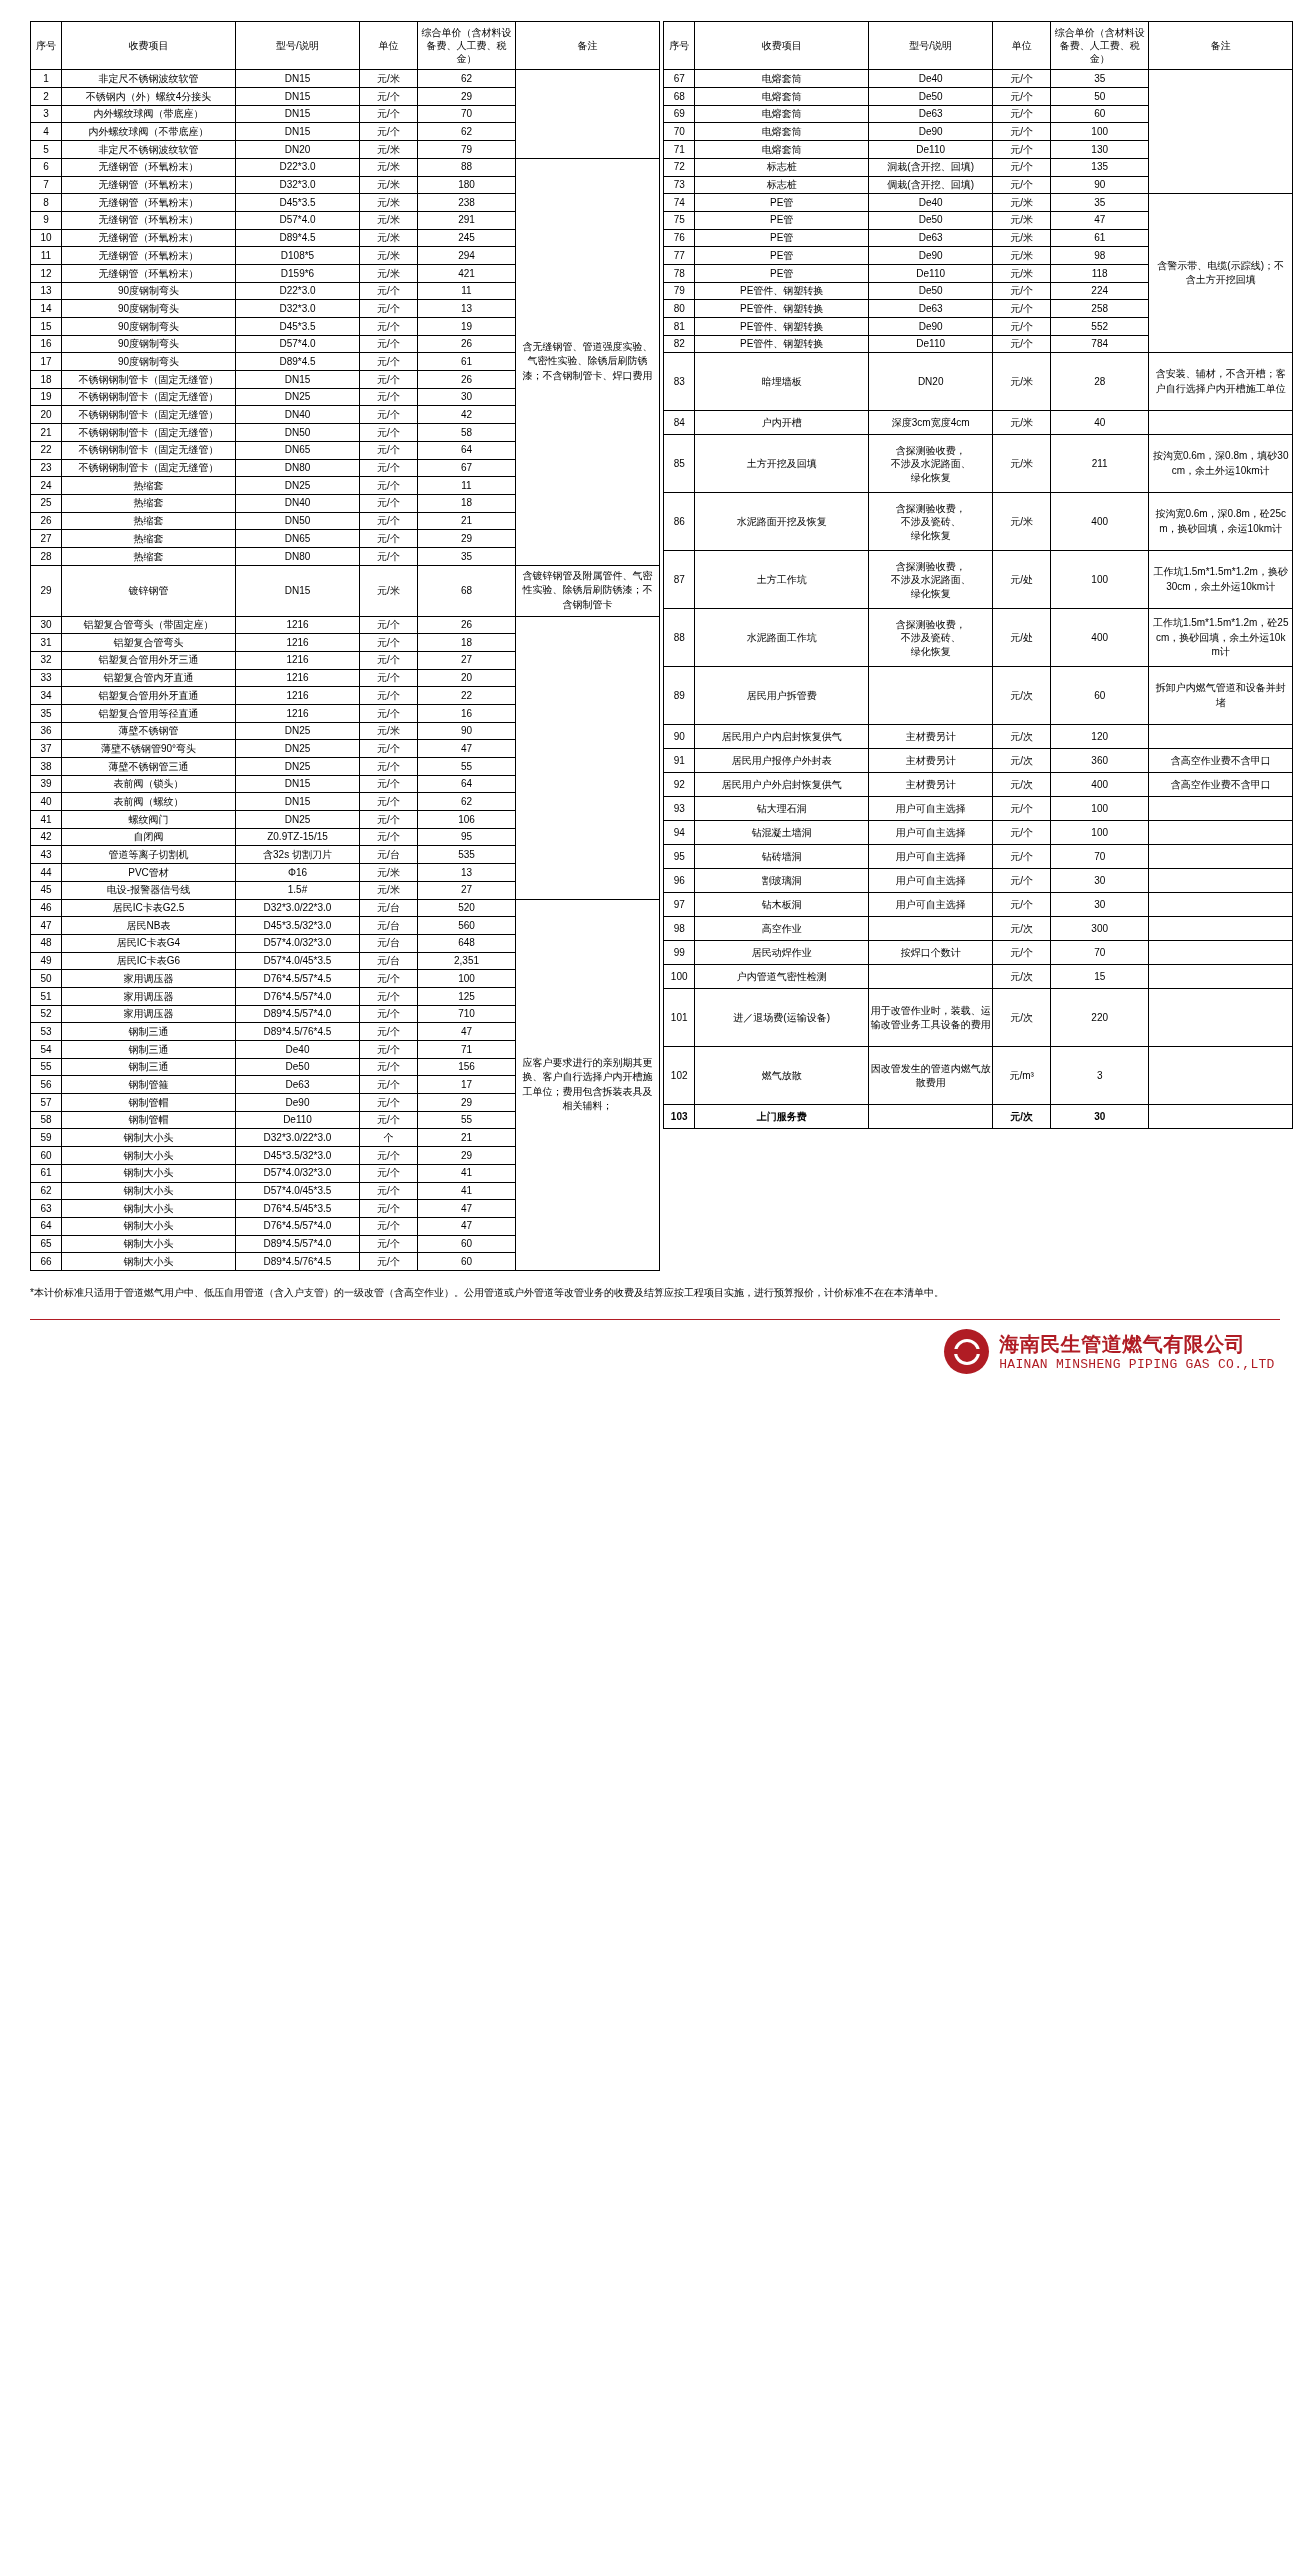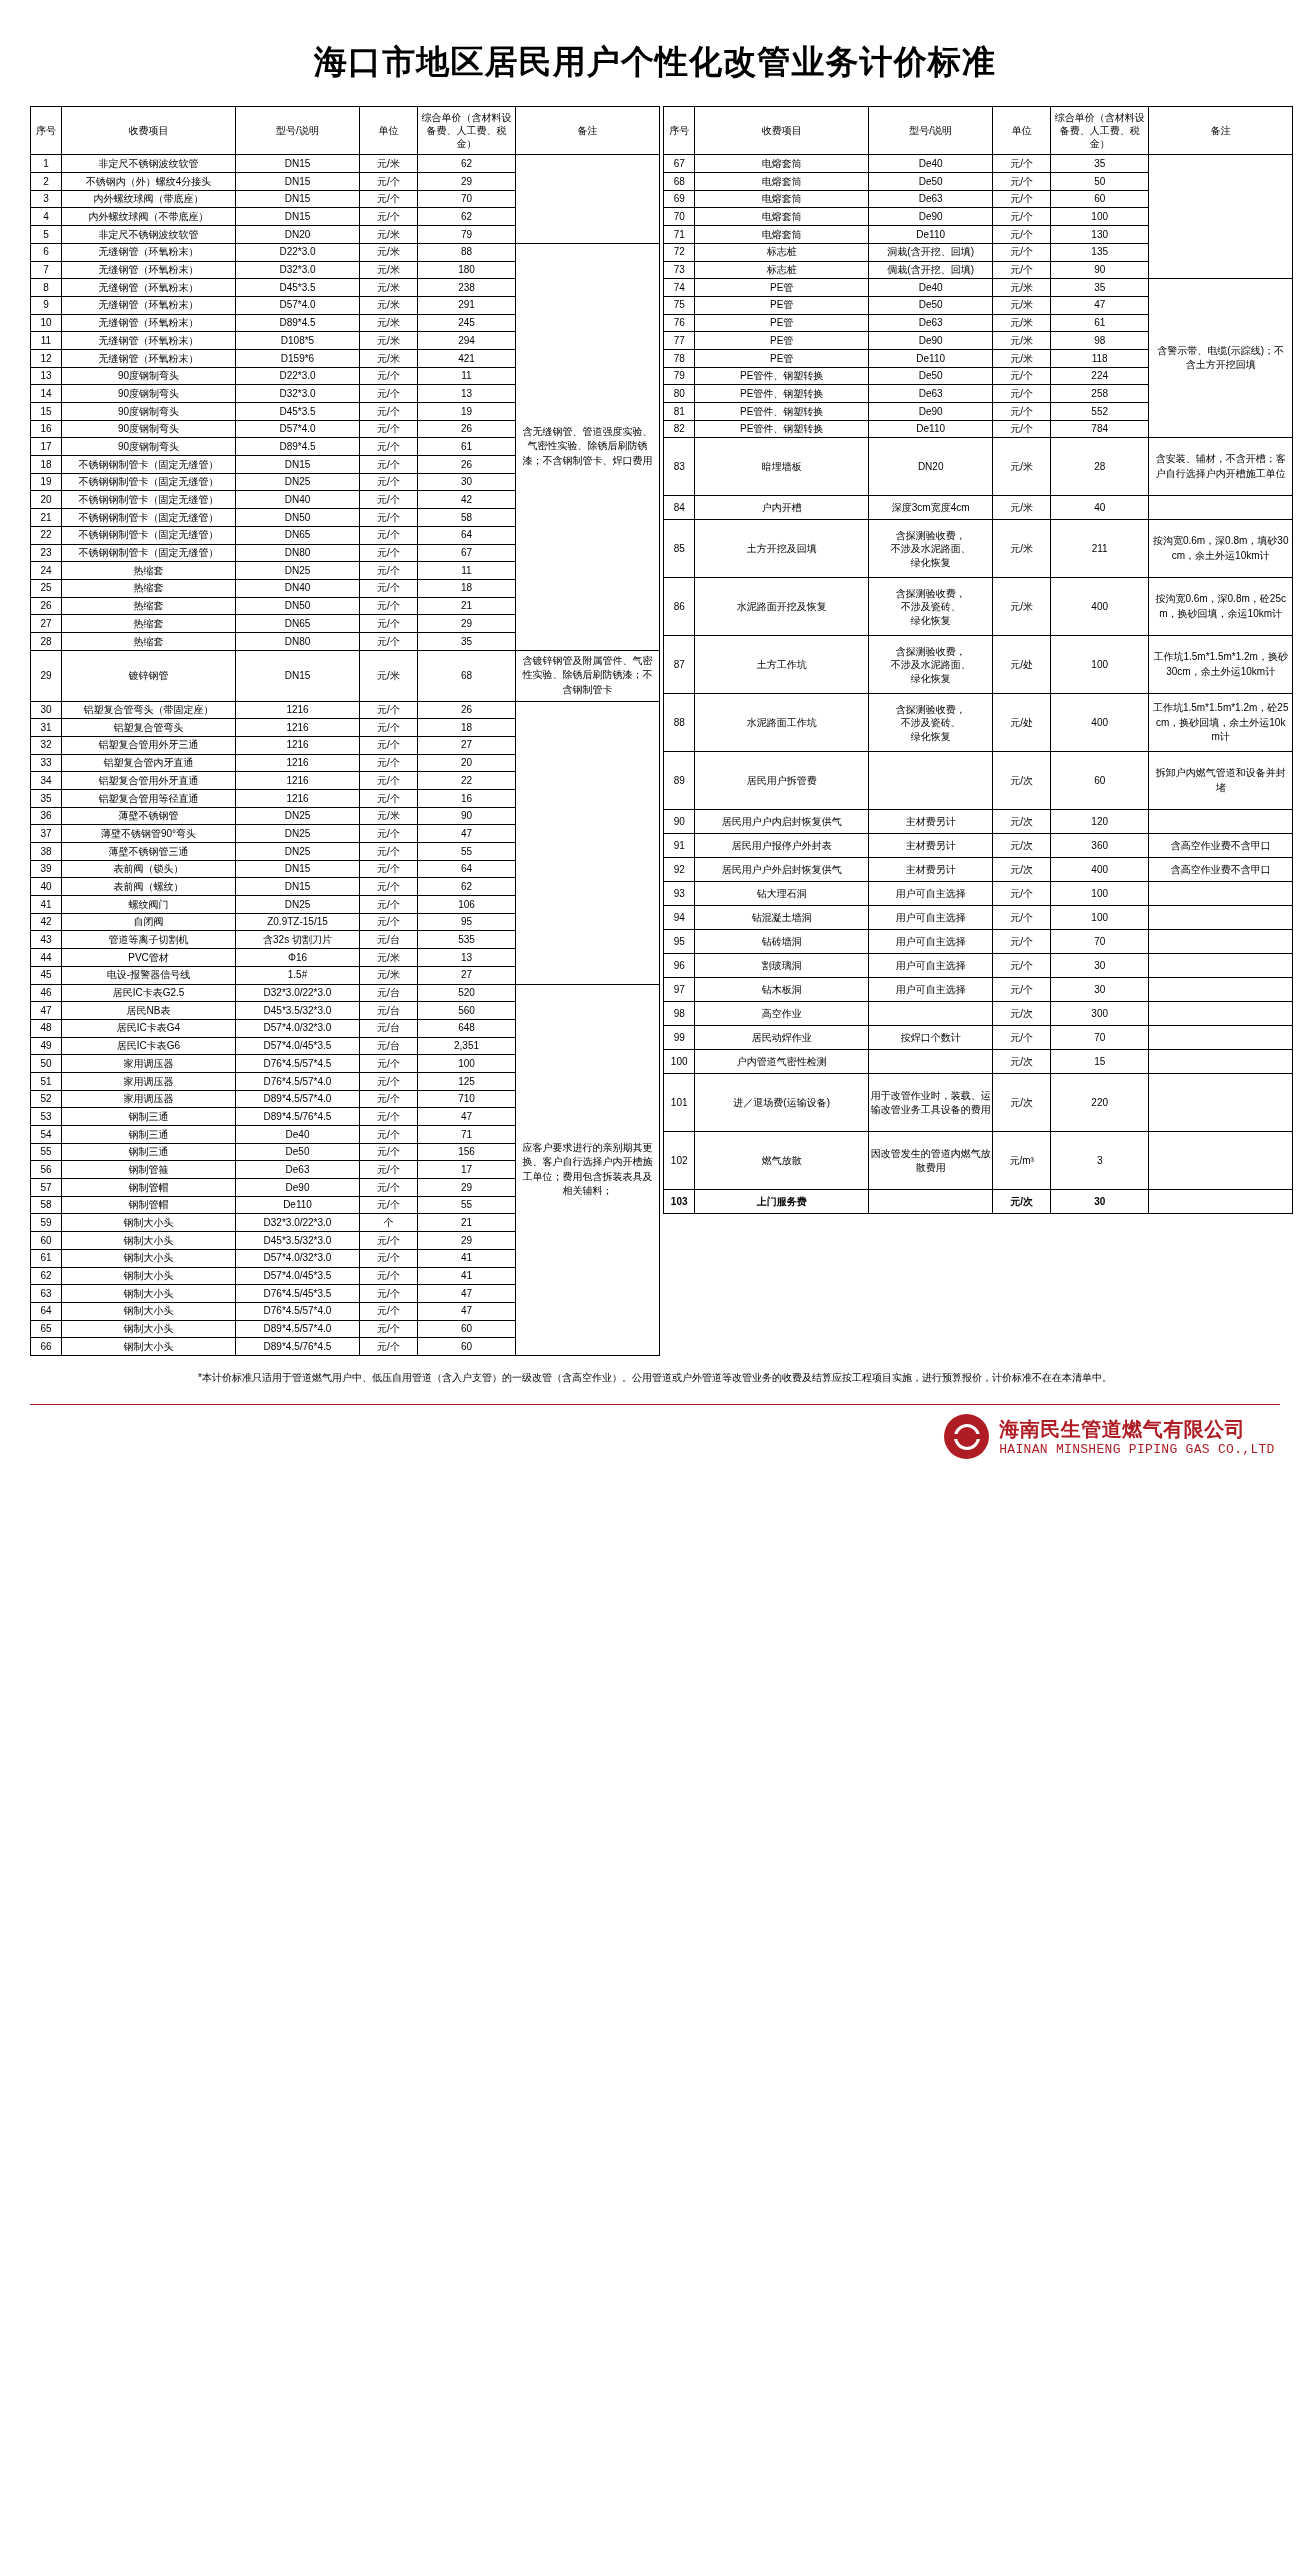--- a/index.html
+++ b/index.html
@@ -60,21 +60,21 @@
   col.c-price{width:98px;}
   col.c-remark{width:144px;}
 
   .item-cell{text-align:center;}
   .remark-cell{font-size:10px;line-height:1.45;padding:3.2px 3.2px;text-align:center;}
   .wrapcell{word-break:break-all;white-space:normal;}
   .note{
     margin-top:13.7px;
     font-size:10px;
     line-height:1.6;
-    text-align:center;
+    text-align:left;
   }
   .footer{
     margin-top:18px;
     border-top:1.6px solid #b01c24;
     padding-top:9.5px;
     display:flex;
     justify-content:flex-end;
     align-items:center;
     gap:10px;
     padding-right:5.3px;
@@ -99,21 +99,20 @@
   }
   .fname{font-size:20px;font-weight:bold;color:#b01c24;letter-spacing:0.5px;line-height:1.25;font-family:"DejaVu Sans","Liberation Sans",sans-serif;}
   .fen{font-size:13px;color:#b01c24;letter-spacing:0.3px;font-family:Liberation Mono, monospace;}
   .multiline{white-space:pre-line;}
 </style>
 </head>
 <body>
 
 <div class="page">
 
-  <div class="title">海口市地区居民用户个性化改管业务计价标准</div>
 
   <div class="cols">
 
     <table class="tbl-left">
       <colgroup>
         <col class="c-no">
           <col class="c-item">
           <col class="c-model">
           <col class="c-unit">
           <col class="c-price">

